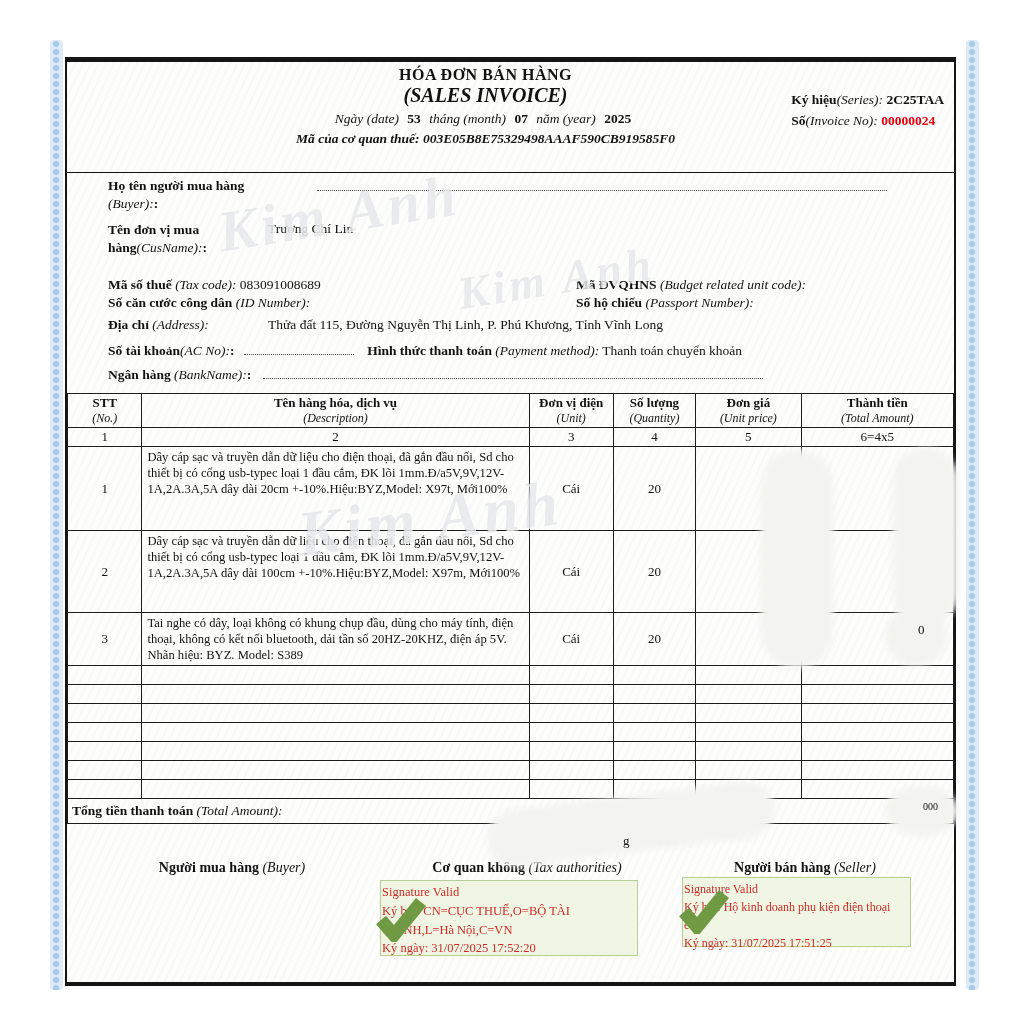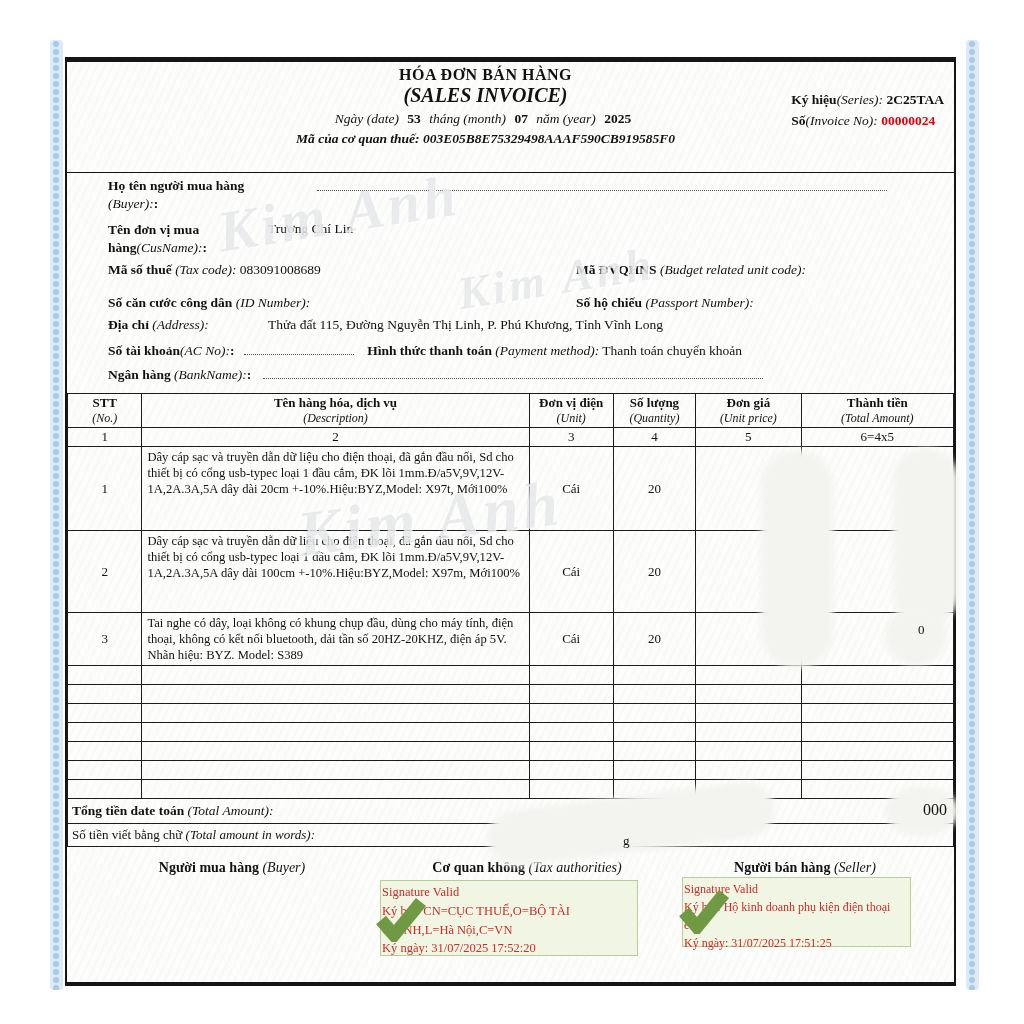--- a/index.html
+++ b/index.html
@@ -51,21 +51,21 @@
   .hdr-right .it{font-style:italic;font-weight:normal;}
   .hdr-right .val{font-weight:bold;margin-top:41px;}
   .inv-no{color:#e8000d;font-weight:bold;}
 
   
   .info{position:absolute;left:10px;right:12px;top:112px;height:219px;font-size:13.5px;margin-left:31px;}
   .irow{position:absolute;left:0;right:0;}
   .b{font-weight:bold;}
   .it{font-style:italic;}
   .dots{display:inline-block;border-bottom:1.5px dotted #555;height:13px;vertical-align:baseline;}
-  .r1{top:3px;} .r2{top:47px;} .r3{top:88px;} .r4{top:121px;} .r5{top:143px;}
+  .r1{top:3px;} .r2{top:47px;} .r3{top:103px;} .r4{top:121px;} .r5{top:143px;}
   .r6{top:167px;} .r7{top:191px;}
   .lblwrap{display:inline-block;width:148px;vertical-align:top;line-height:1.35;}
   .valpos{position:absolute;left:148px;top:0;}
   .rcol{position:absolute;left:468px;top:0;}
 
   
   .items{position:absolute;left:0;right:0;top:331px;}
   table{border-collapse:collapse;width:100%;table-layout:fixed;}
   td,th{border:1.5px solid #1c1c1c;padding:1px 4px;vertical-align:middle;
         font-size:13px;box-sizing:border-box;overflow:hidden;}
@@ -81,21 +81,21 @@
 
   
   .blob{position:absolute;background:#f3f3f0;filter:blur(3px);z-index:4;}
   .blob-a{left:694px;top:388px;width:72px;height:218px;border-radius:36px;}
   .blob-b{left:826px;top:386px;width:66px;height:178px;border-radius:33px;}
   .blob-b2{left:818px;top:545px;width:62px;height:58px;border-radius:30px;}
   .blob-total{left:420px;top:734px;width:288px;height:56px;border-radius:28px;transform:rotate(-7deg);}
   .blob-ell{left:818px;top:724px;width:74px;height:50px;border-radius:50%;}
   .peek{position:absolute;z-index:5;font-size:13px;}
   .peek0{left:851px;top:560px;}
-  .peek000{left:856px;top:739px;font-size:16px;font-family:Liberation Serif, serif;}
+  .peek000{left:856px;top:739px;font-size:10px;font-family:Liberation Serif, serif;}
   .peekg{left:556px;top:771px;}
 
   
   .sig-head{position:absolute;top:798px;text-align:center;font-size:14px;width:260px;}
   .sh-buyer{left:35px;} .sh-tax{left:330px;} .sh-seller{left:608px;}
   .sig-box{
     position:absolute;background:#f0f6e3;border:1px solid #b7cf97;
     color:#cf2a27;font-size:12.5px;line-height:1.5;padding:2px 1px;box-sizing:border-box;z-index:3;
   }
   .box-tax{left:313px;top:818px;width:258px;height:76px;}
@@ -289,28 +289,22 @@
     <tr class="empty-row">
             <td></td>
             <td></td>
             <td></td>
             <td></td>
             <td></td>
             <td></td>
           </tr>
     <tr class="total-row">
       <td colspan="6">
-        <span class="b">Tổng tiền date toán</span>
+        <span class="b">Tổng tiền thanh toán</span>
         <span class="it">(Total Amount):</span>
-      </td>
-    </tr>
-    <tr class="words-row">
-      <td colspan="6">
-        <span>Số tiền viết bằng chữ</span>
-        <span class="it">(Total amount in words):</span>
       </td>
     </tr>
   </tbody>
       </table>
   </div>
 
   <div class="blob blob-a"></div>
   <div class="blob blob-b"></div>
   <div class="blob blob-b2"></div>
   <div class="blob blob-total"></div>

